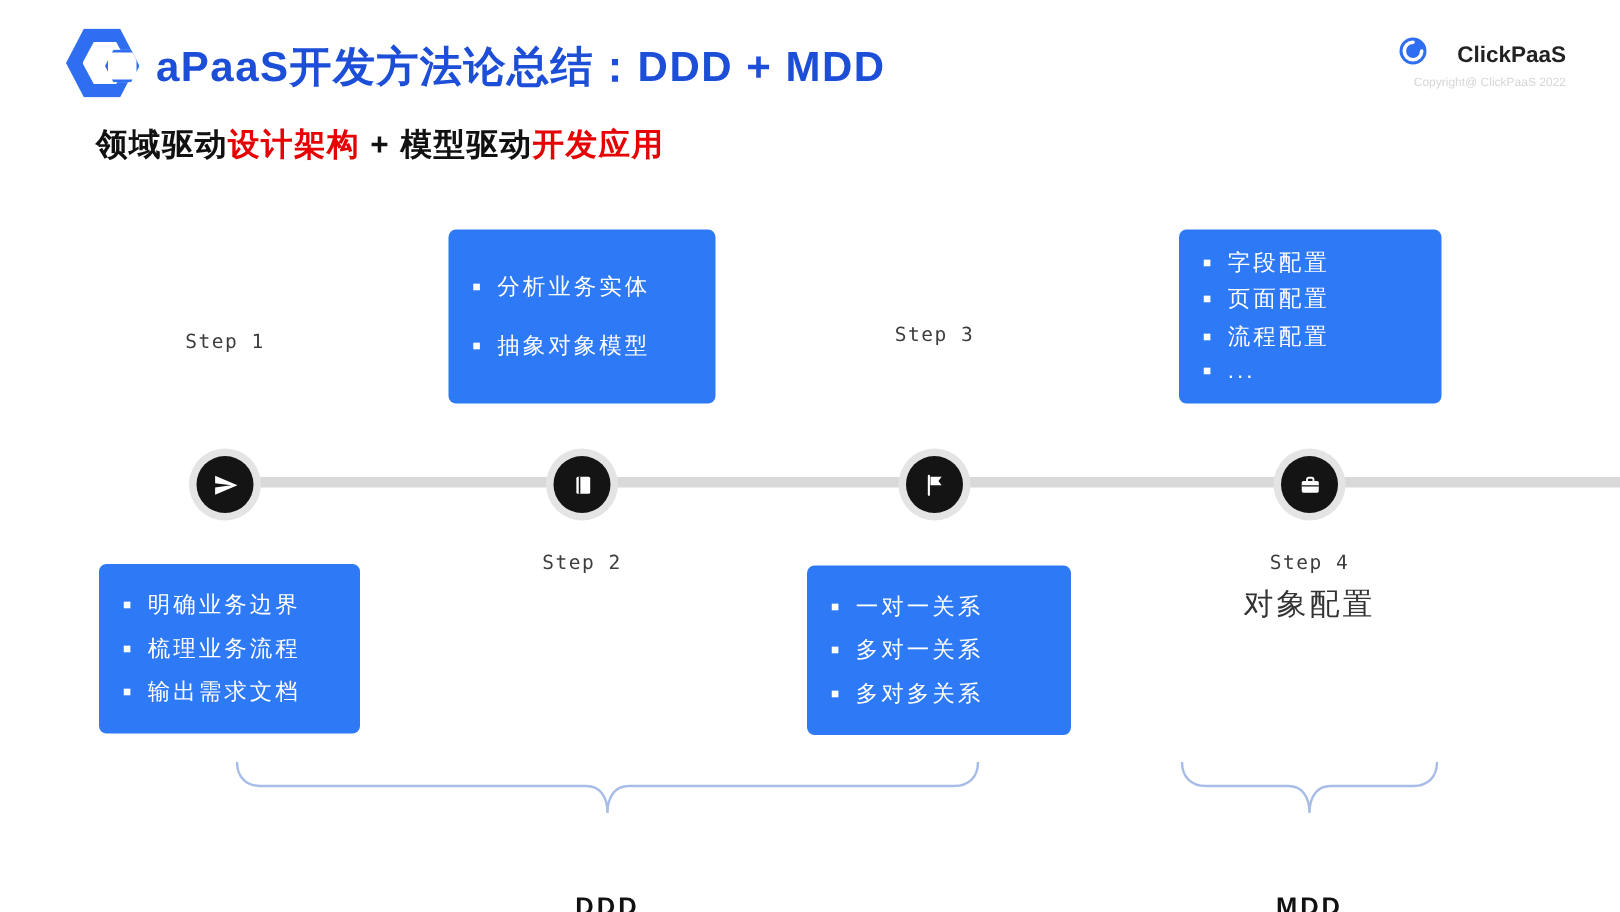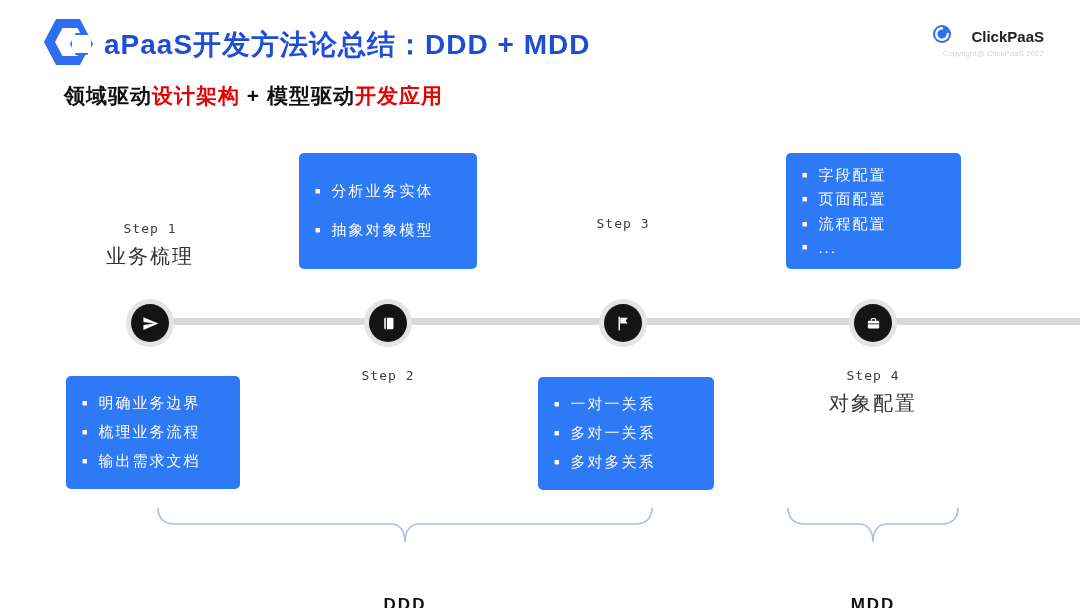--- a/index.html
+++ b/index.html
@@ -146,21 +146,20 @@
       <svg width="17" height="17" viewBox="0 0 24 24">
         <rect x="4" y="8" width="16" height="11" rx="1.5" fill="#fff"></rect>
         <path d="M9 8V6.5A1.5 1.5 0 0 1 10.5 5h3A1.5 1.5 0 0 1 15 6.5V8" stroke="#fff" stroke-width="1.8" fill="none"></path>
         <path d="M4 12.5h16" stroke="#141414" stroke-width="1.2"></path>
       </svg>
     </div>
   </div>
 
   <div class="step-label lab1">
     <div class="step-num">Step 1</div>
-    <div class="step-title">业务梳理</div>
   </div>
   <div class="step-label lab2">
     <div class="step-num">Step 2</div>
   </div>
   <div class="step-label lab3">
     <div class="step-num">Step 3</div>
   </div>
   <div class="step-label lab4">
     <div class="step-num">Step 4</div>
     <div class="step-title">对象配置</div>

